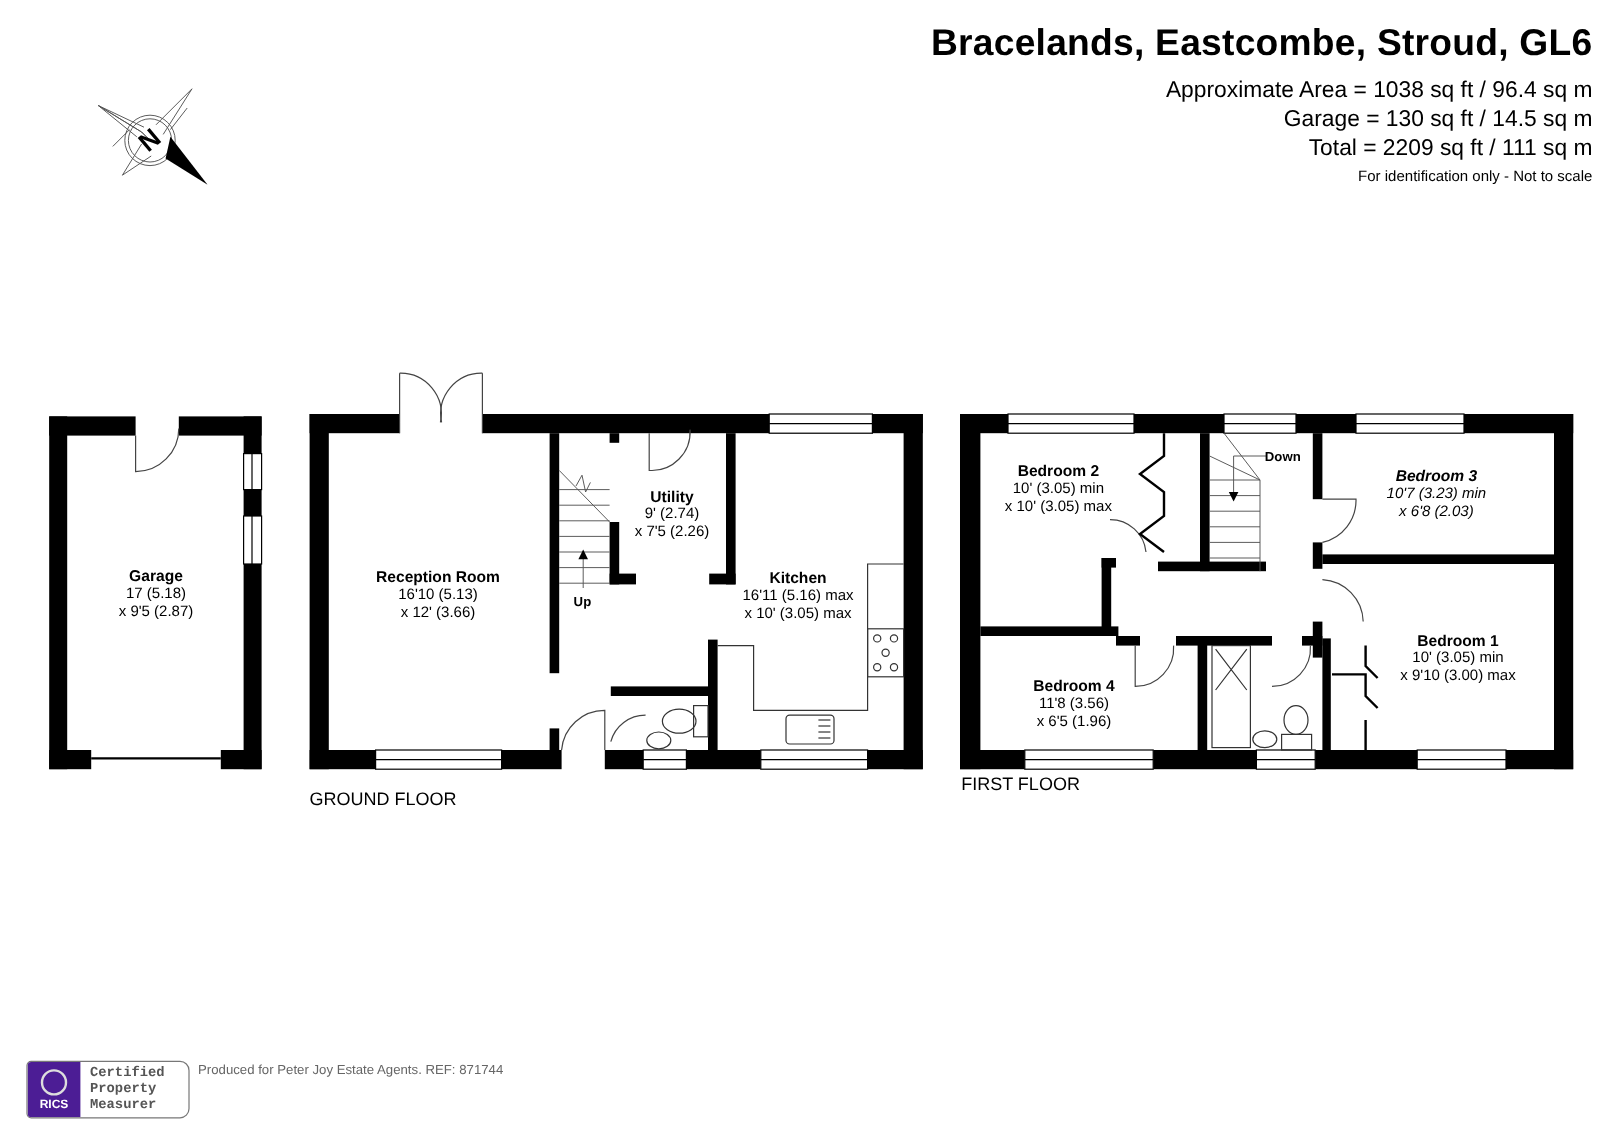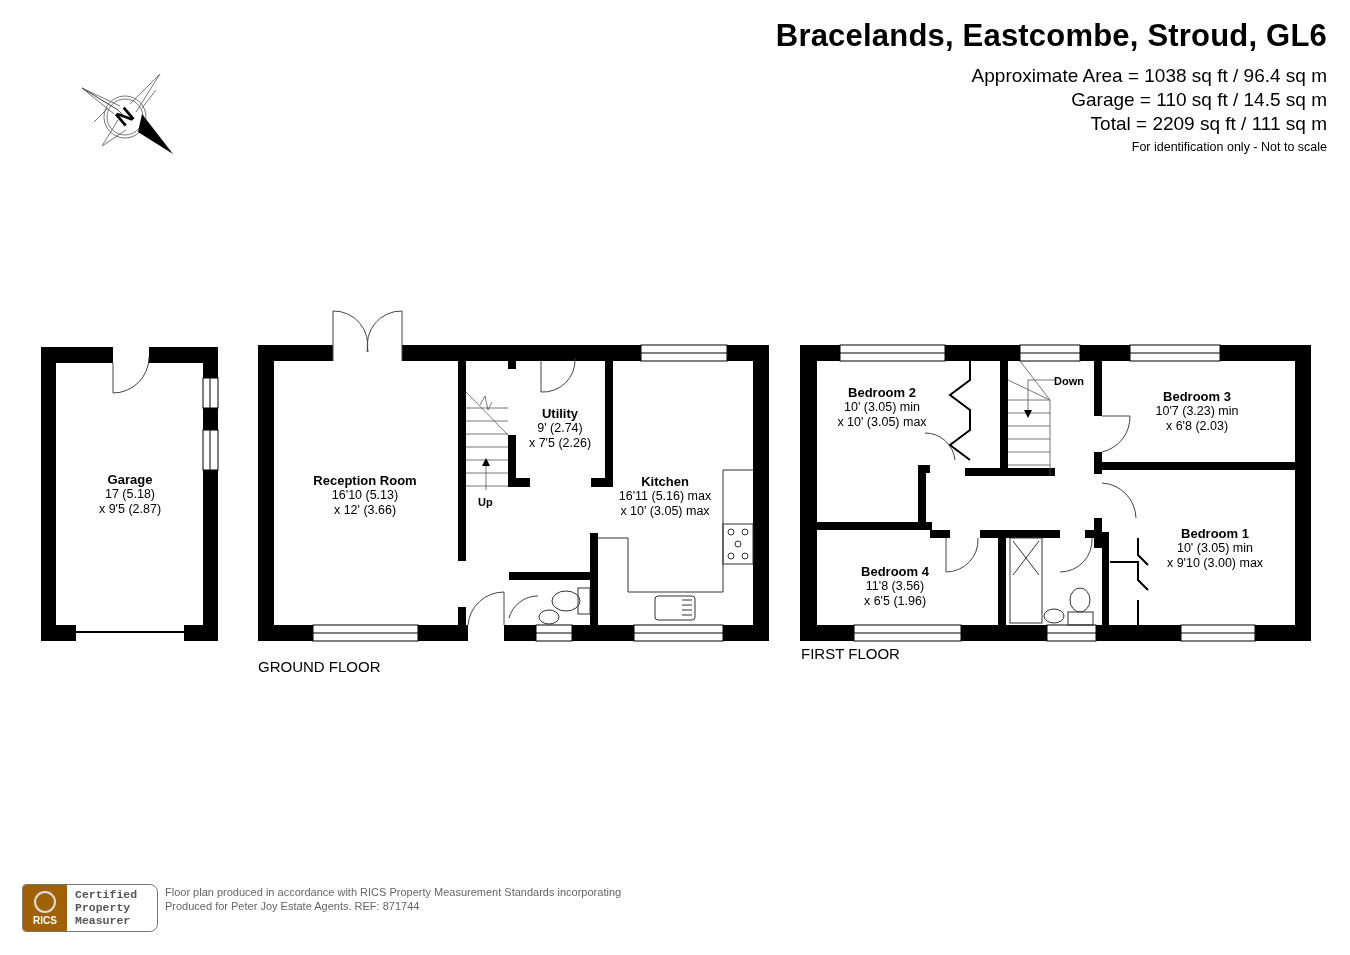--- a/index.html
+++ b/index.html
@@ -8,32 +8,32 @@
   .areas { position:absolute; right:23px; top:64px; text-align:right; font-size:19px; line-height:24px; }
   .note { position:absolute; right:23px; top:140px; font-size:12.5px; }
   .compass { position:absolute; left:78px; top:70px; width:100px; height:90px; }
   svg.plan { position:absolute; left:0; top:0; }
   .floor-label { position:absolute; font-size:15px; font-weight:normal; }
   .room-label { position:absolute; text-align:center; font-size:12.5px; line-height:15px; transform:translateX(-50%); white-space:nowrap; }
   .room-label .rn { font-weight:bold; font-size:13px; }
   .small-label { position:absolute; font-size:11px; font-weight:bold; }
   .footer { position:absolute; left:22px; top:884px; }
   .rics-box { position:absolute; left:0; top:0; width:134px; height:46px; border:1px solid #777; border-radius:4px 8px 8px 4px; overflow:hidden; }
-  .rics-logo { position:absolute; left:0; top:0; width:44px; height:46px; background:#a16207; color:#fff; font-weight:bold; font-size:10px; text-align:center; }
+  .rics-logo { position:absolute; left:0; top:0; width:44px; height:46px; background:#4c1d95; color:#fff; font-weight:bold; font-size:10px; text-align:center; }
   .rics-logo .lion { display:block; margin:6px auto 2px; width:18px; height:18px; border-radius:50%; border:2px solid #ddd; }
   .rics-text { position:absolute; left:52px; top:3px; font-size:11.5px; line-height:13px; color:#555; font-weight:bold;font-family:Liberation Mono, monospace; }
   .footer-text { position:absolute; left:143px; top:2px; font-size:11px; line-height:13.5px; color:#666; white-space:nowrap; }
 </style>
 </head>
 <body>
 
 <div class="title">Bracelands, Eastcombe, Stroud, GL6</div>
 <div class="areas">
   <div>Approximate Area = 1038 sq ft / 96.4 sq m</div>
-  <div>Garage = 110 sq ft / 14.5 sq m</div>
+  <div>Garage = 130 sq ft / 14.5 sq m</div>
   <div>Total = 2209 sq ft / 111 sq m</div>
 </div>
 <div class="note">For identification only - Not to scale</div>
 
 <svg class="compass" viewBox="0 0 100 90">
   <g fill="none" stroke="#555" stroke-width="0.8">
     <polygon points="4,18 40,40 48,48 40,40"></polygon>
     <line x1="4" y1="18" x2="36" y2="44"></line>
     <line x1="4" y1="18" x2="42" y2="36"></line>
     <line x1="82" y1="4" x2="52" y2="34"></line>
@@ -229,21 +229,21 @@
   <div>16'11 (5.16) max</div>
   <div>x 10' (3.05) max</div>
 </div>
 <div class="small-label" style="left:478px; top:496px;">Up</div>
 
 <div class="room-label" style="left:882px; top:385px;">
   <div class="rn">Bedroom 2</div>
   <div>10' (3.05) min</div>
   <div>x 10' (3.05) max</div>
 </div>
-<div class="room-label" style="left:1197px; top:389px;">
+<div class="room-label" style="left:1197px; top:389px;font-style:italic;">
   <div class="rn">Bedroom 3</div>
   <div>10'7 (3.23) min</div>
   <div>x 6'8 (2.03)</div>
 </div>
 <div class="room-label" style="left:1215px; top:526px;">
   <div class="rn">Bedroom 1</div>
   <div>10' (3.05) min</div>
   <div>x 9'10 (3.00) max</div>
 </div>
 <div class="room-label" style="left:895px; top:564px;">
@@ -262,16 +262,15 @@
       <span class="lion"></span>
       <span>RICS</span>
     </div>
     <div class="rics-text">
       <div>Certified</div>
       <div>Property</div>
       <div>Measurer</div>
     </div>
   </div>
   <div class="footer-text">
-    <div>Floor plan produced in accordance with RICS Property Measurement Standards incorporating</div>
     <div>Produced for Peter Joy Estate Agents.   REF:  871744</div>
   </div>
 </div>
 
 </body></html>

